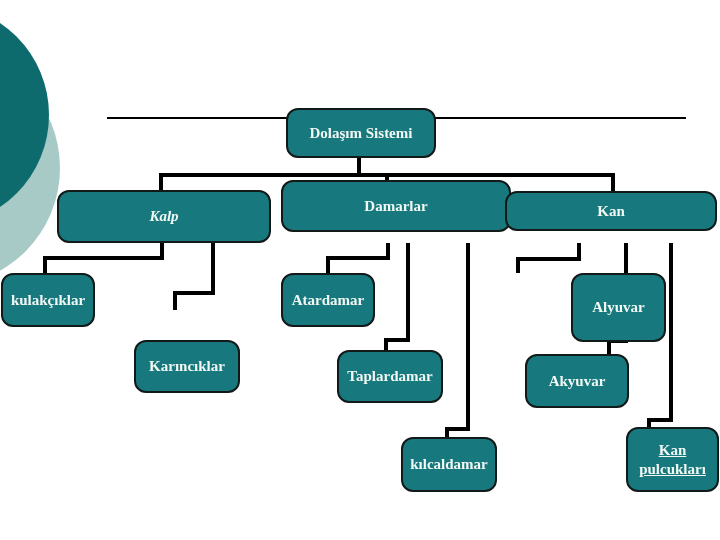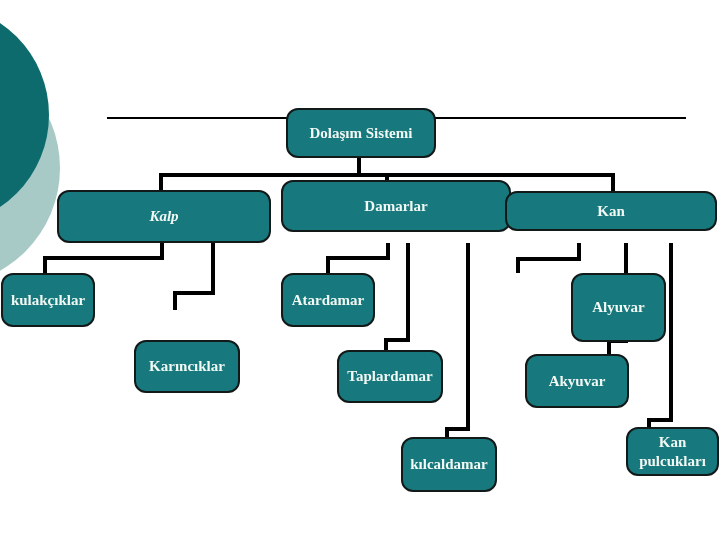--- a/index.html
+++ b/index.html
@@ -62,15 +62,15 @@
   <div class="node" style="left:281px;top:273px;width:94px;height:54px;">Atardamar</div>
 
   <div class="node" style="left:337px;top:350px;width:106px;height:53px;">Taplardamar</div>
 
   <div class="node" style="left:401px;top:437px;width:96px;height:55px;">kılcaldamar</div>
 
   <div class="node" style="left:523px;top:273px;width:95px;height:69px;margin-left:48px;">Alyuvar</div>
 
   <div class="node" style="left:525px;top:354px;width:104px;height:54px;">Akyuvar</div>
 
-  <div class="node" style="left:626px;top:427px;width:93px;height:49px;">Kan pulcukları</div>
+  <div class="node" style="left:626px;top:427px;width:93px;height:65px;text-decoration:underline;">Kan pulcukları</div>
 
 </div>
 
 </body></html>

